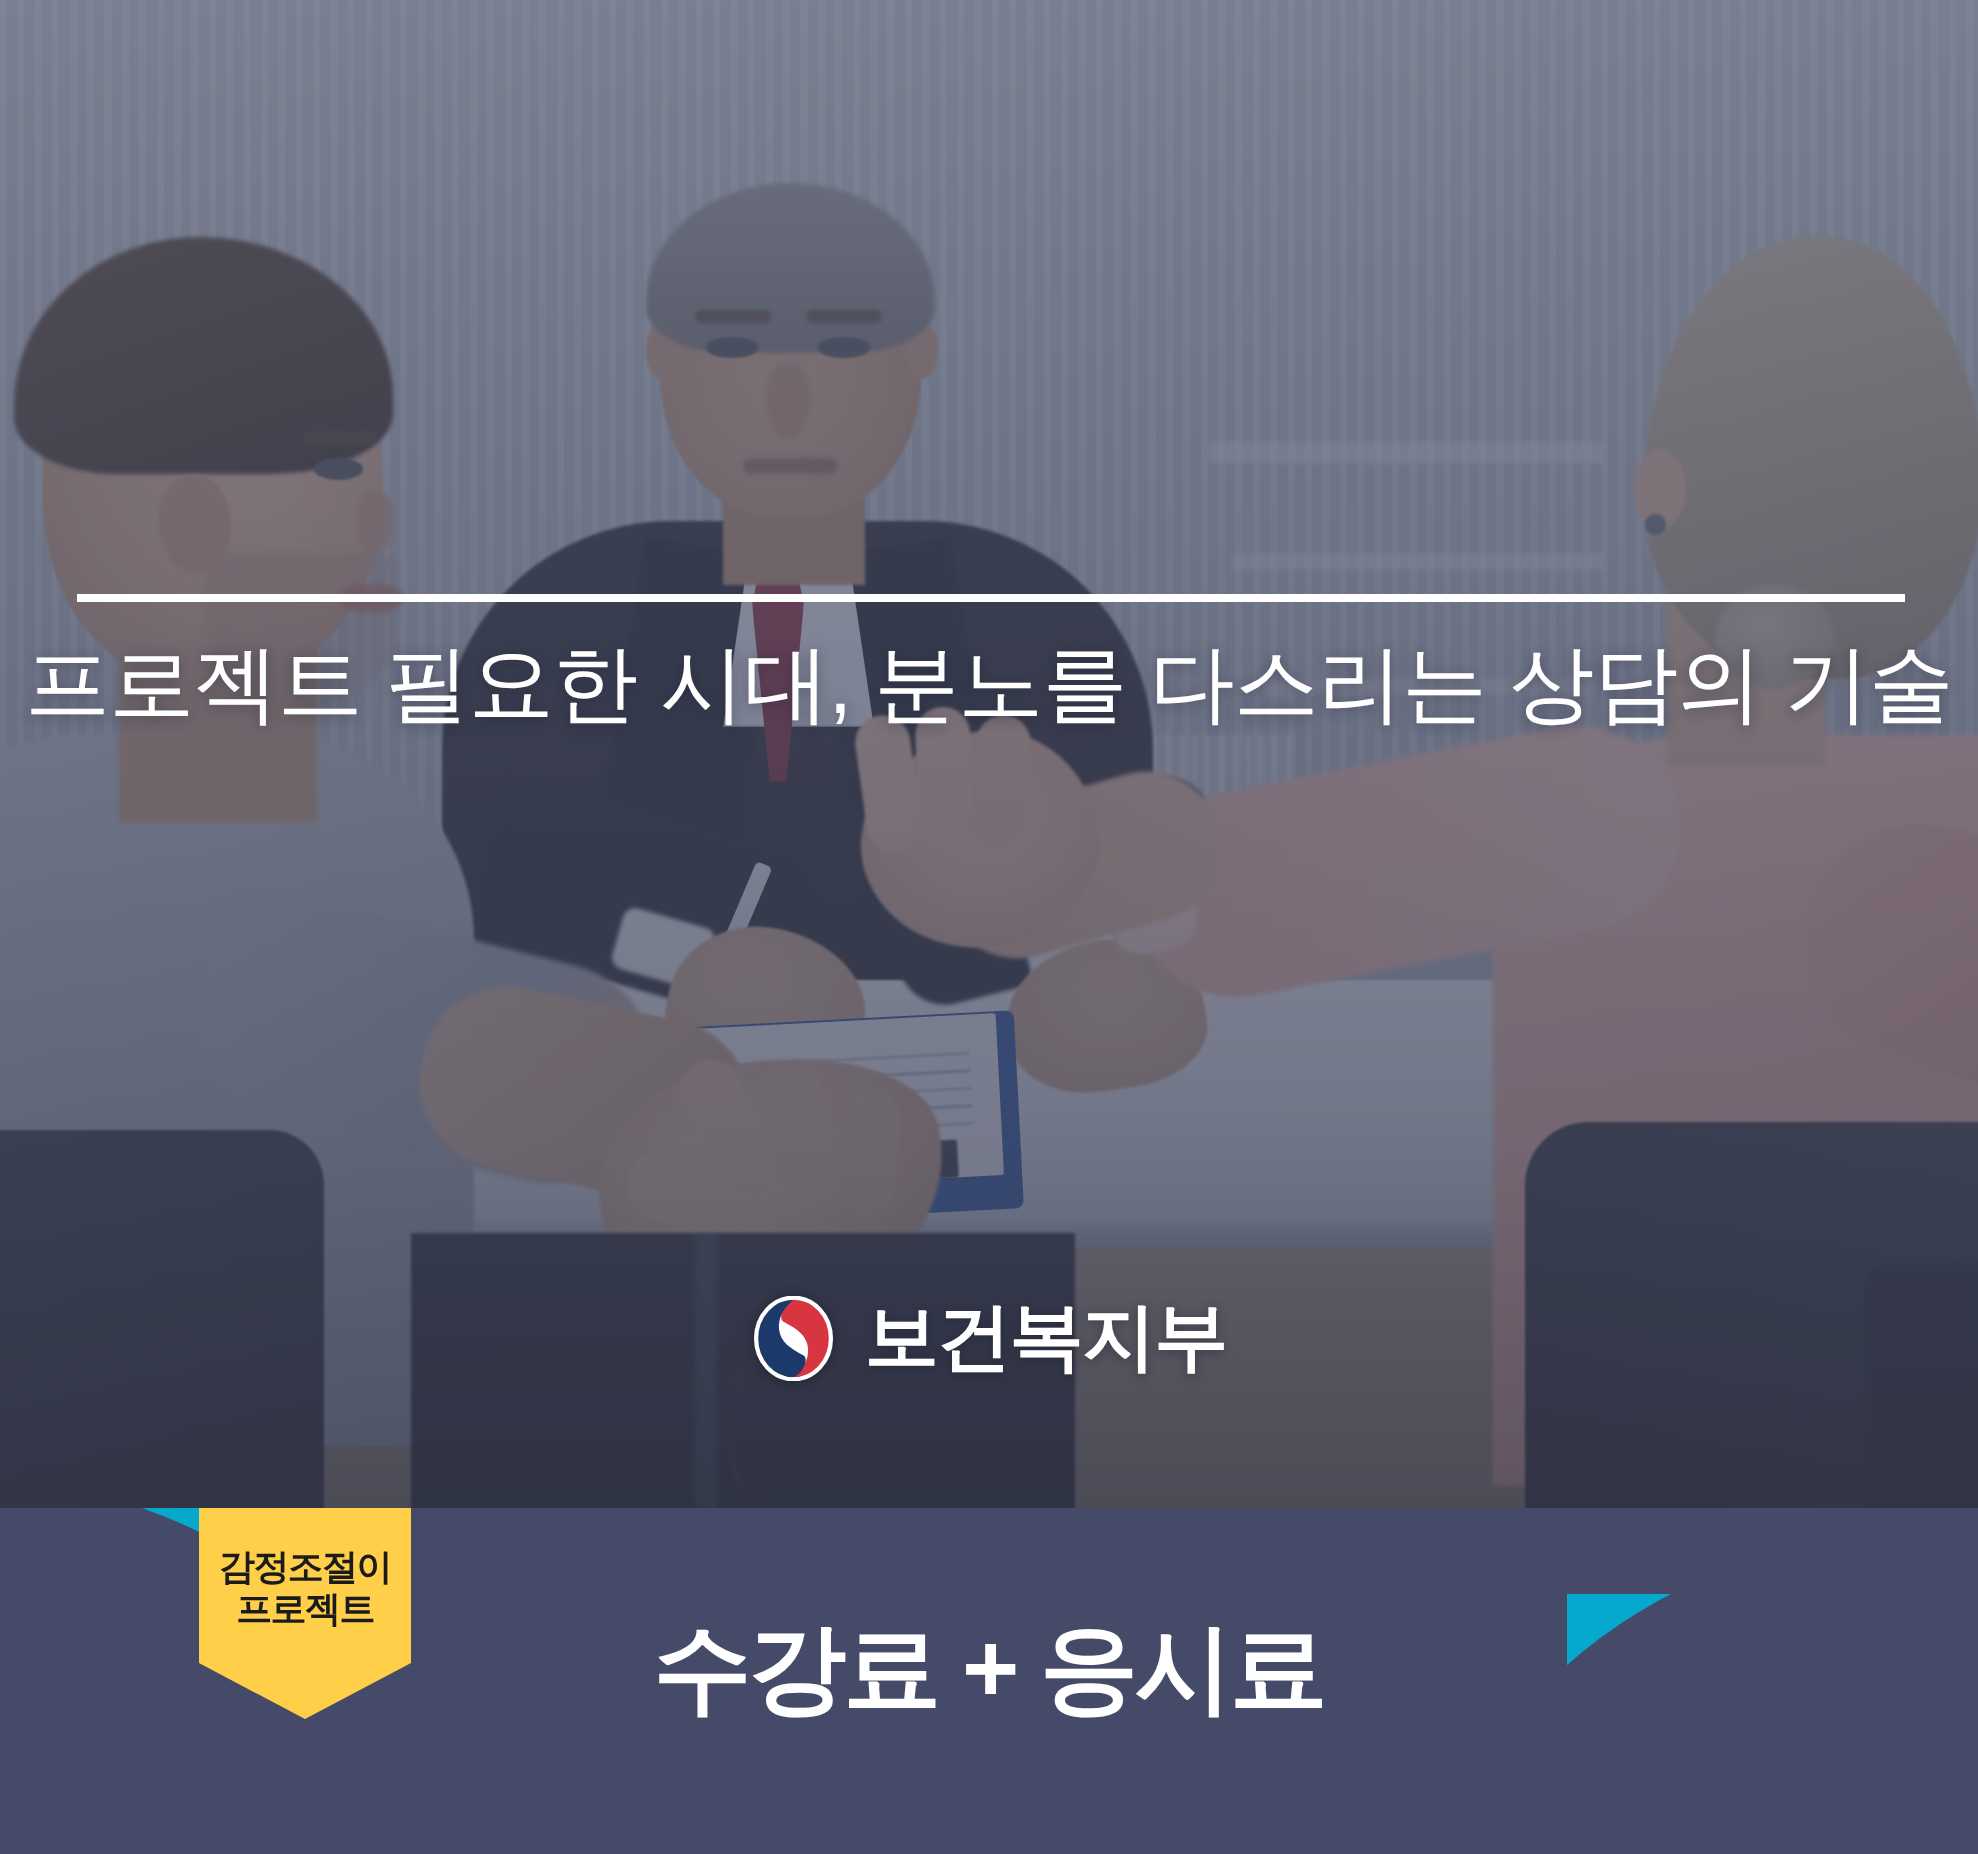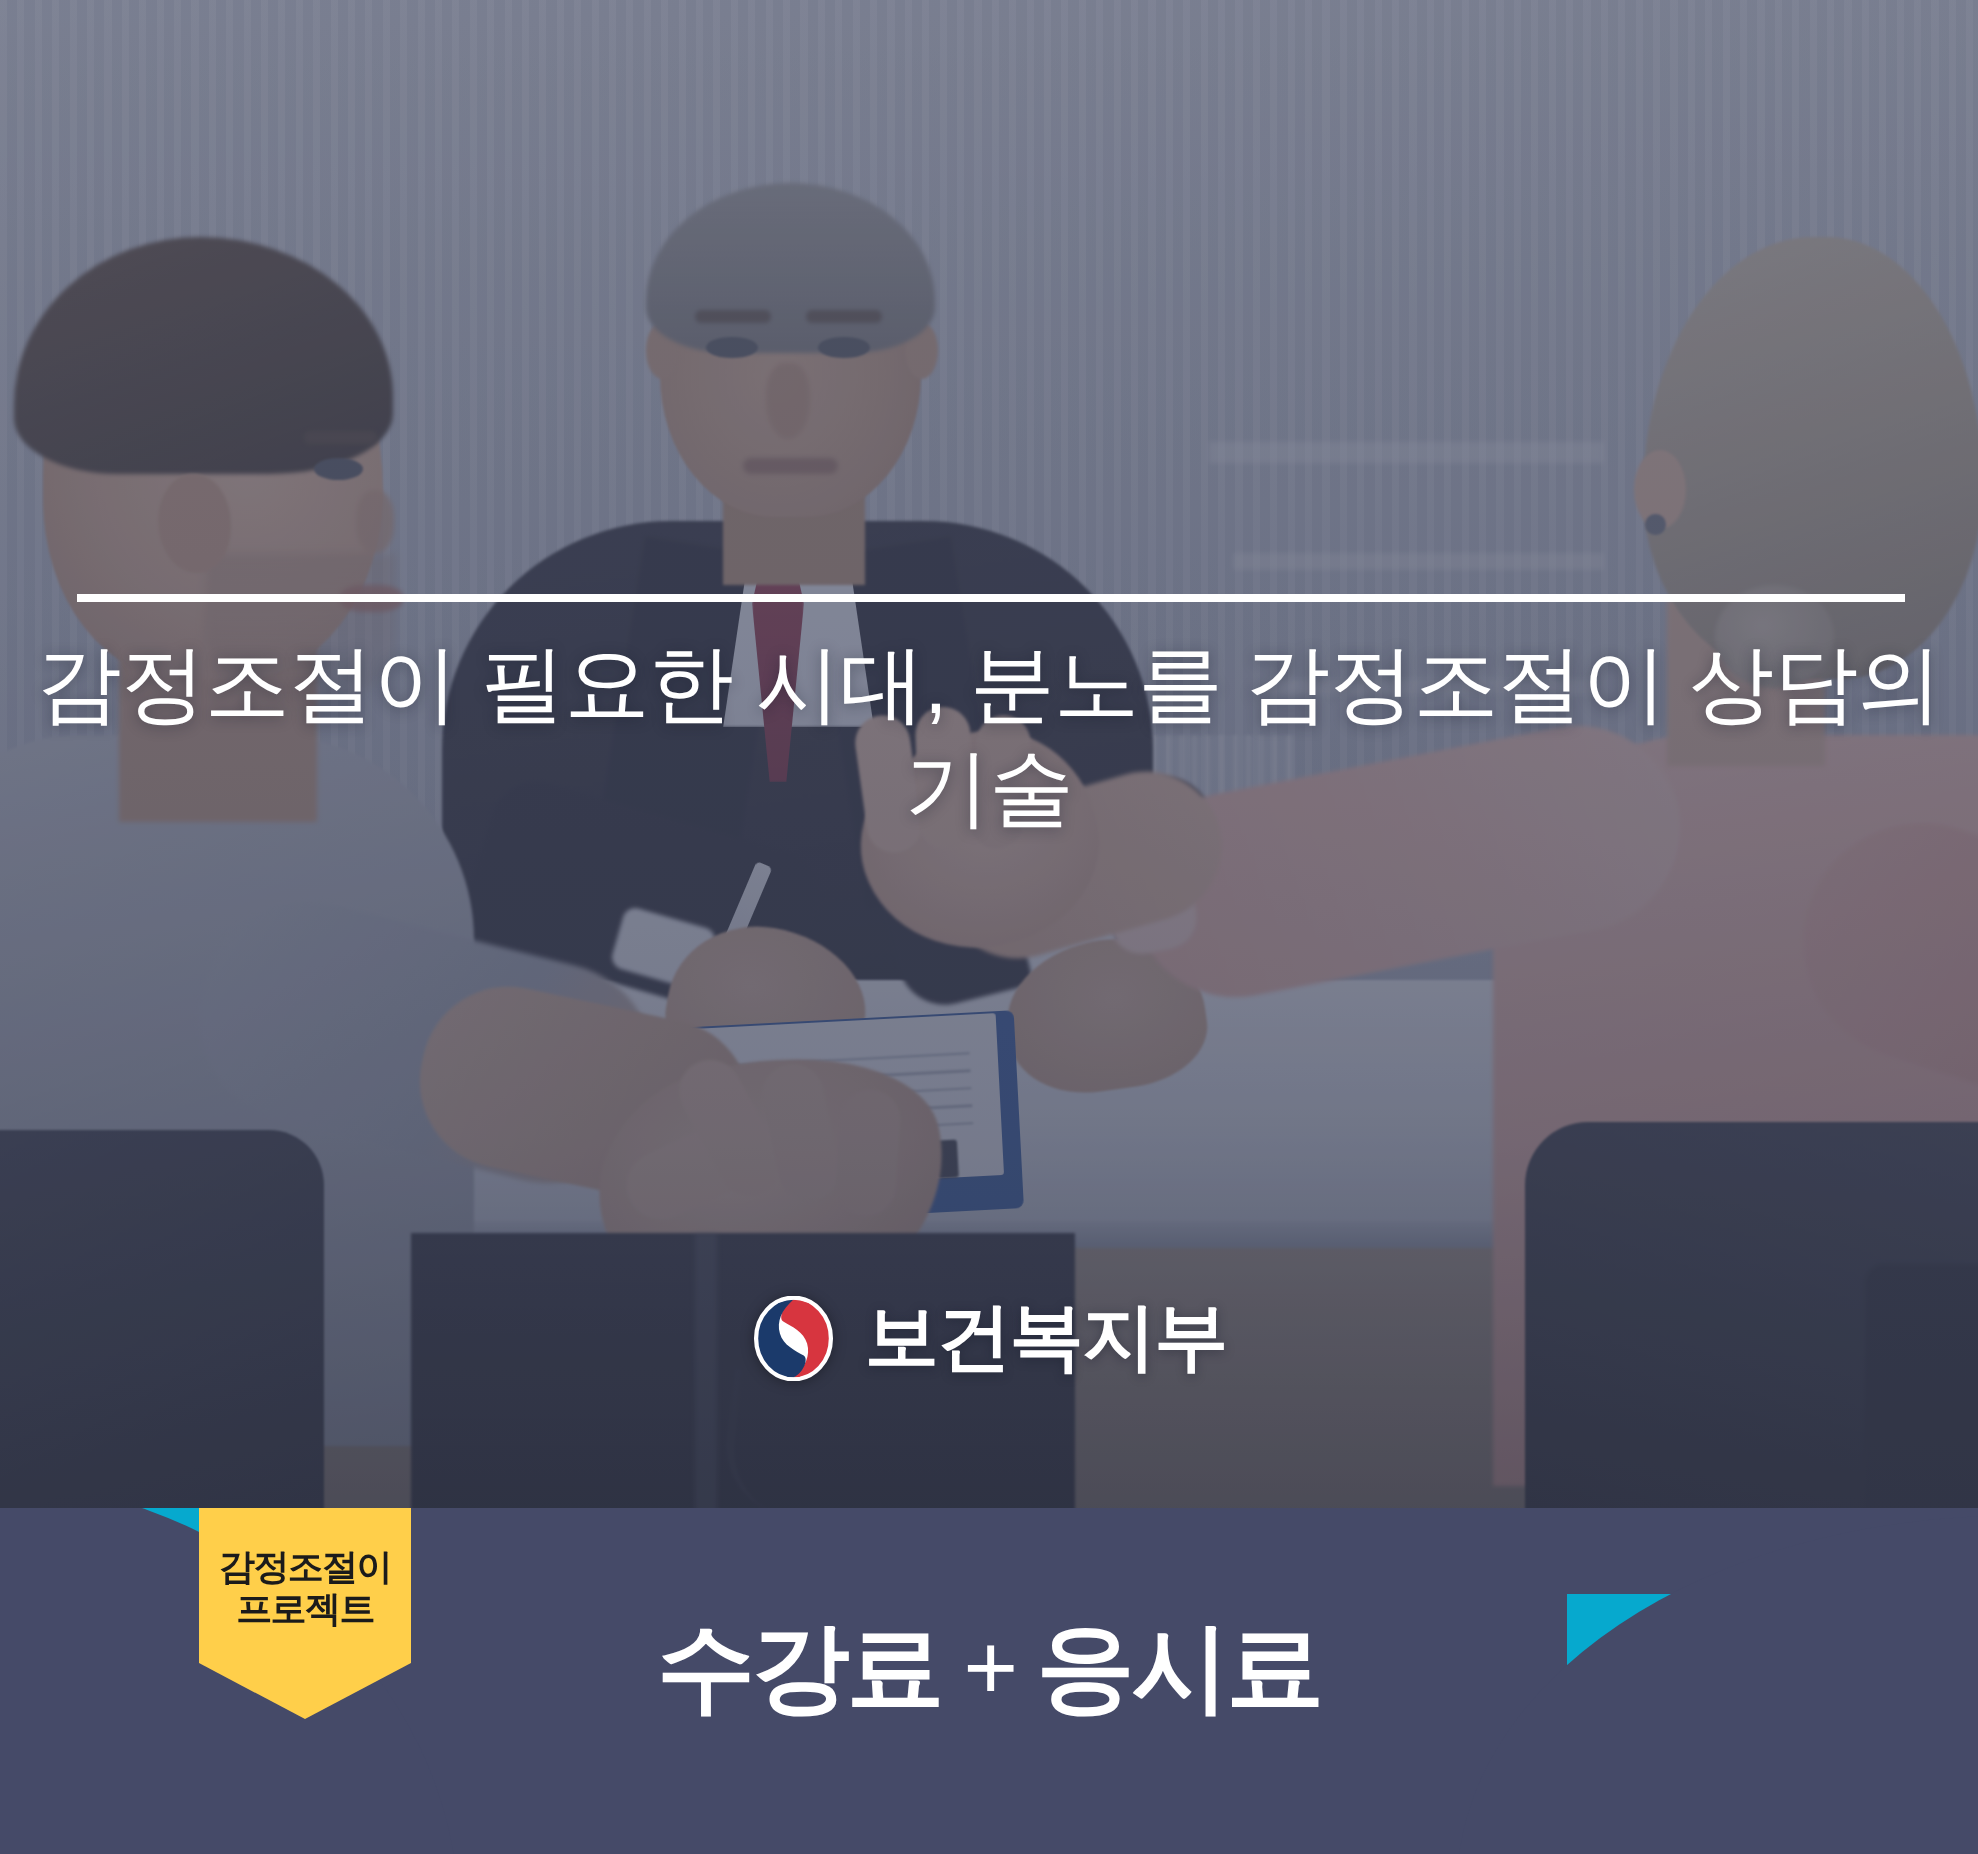--- a/index.html
+++ b/index.html
@@ -474,21 +474,20 @@
   #footer-kicker{
     position:absolute; left:0; right:0; top:28.4px;
     text-align:center; color:#e6e9f2; font-size:42px;
     font-weight:400; letter-spacing:-0.8px;
   }
   #footer-headline{
     position:absolute; left:0; right:0; top:111px;
     text-align:right;
     display:flex; align-items:baseline; justify-content:center; gap:19px;
     white-space:nowrap;
-    font-family:Liberation Serif, serif;
   }
   #fee-text{
     color:#fff; font-size:98px; font-weight:700; letter-spacing:-3.2px;
     line-height:1;
   }
   #price-text{
     font-size:150px; font-weight:700; letter-spacing:-4.7px; line-height:1;
     background:linear-gradient(180deg,#3eece2 0%,#51d9ea 35%,#6ac2f2 68%,#84b5f6 100%);
     -webkit-background-clip:text; background-clip:text;
     color:transparent; -webkit-text-fill-color:transparent;
@@ -583,21 +582,21 @@
     <div class="chair-l"></div>
     <div class="chair-r"></div>
     <div class="chair-r2"></div>
 
     <div class="grade"></div>
     <div class="grade2"></div>
   </div>
 
   <div class="headline-wrap">
     <div id="title-rule"></div>
-    <div id="subtitle">감정조절이 필요한 시대, 분노를 감정조절이 상담의 기술</div>
+    <div id="subtitle">프로젝트 필요한 시대, 분노를 다스리는 상담의 기술</div>
 
     <div id="ministry">
       <span class="taeguk">
         <svg viewBox="0 0 100 100" width="85" height="85" aria-hidden="true">
           <ellipse cx="50" cy="50" rx="44" ry="48" fill="#FFFFFF"></ellipse>
           <path d="M50 4 C74 4 94 24 94 50 C94 76 74 96 50 96 C64 84 70 70 66 56 C62 42 48 36 38 30 C32 26 38 10 50 4 Z" fill="#D7353F"></path>
           <path d="M50 96 C26 96 6 76 6 50 C6 24 26 4 50 4 C36 16 30 30 34 44 C38 58 52 64 62 70 C68 74 62 90 50 96 Z" fill="#1B3A6B"></path>
           <ellipse cx="50" cy="50" rx="44" ry="48" fill="none" stroke="#FFFFFF" stroke-width="5"></ellipse>
         </svg>
       </span>

